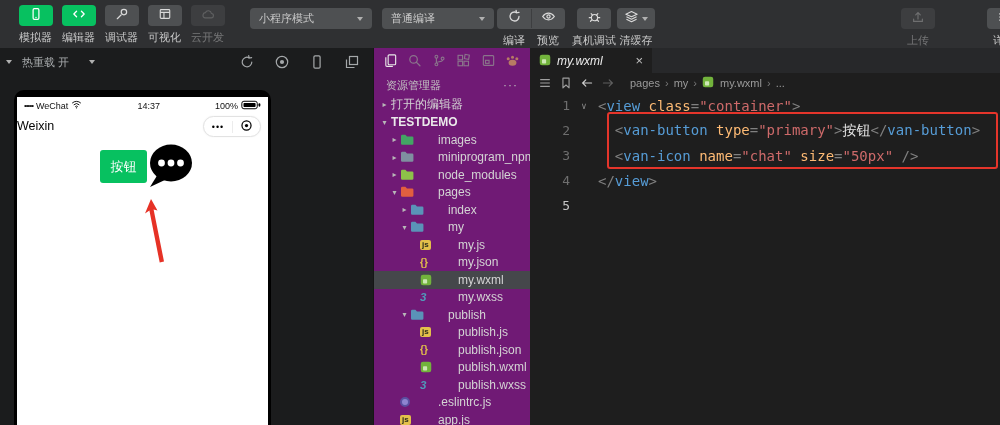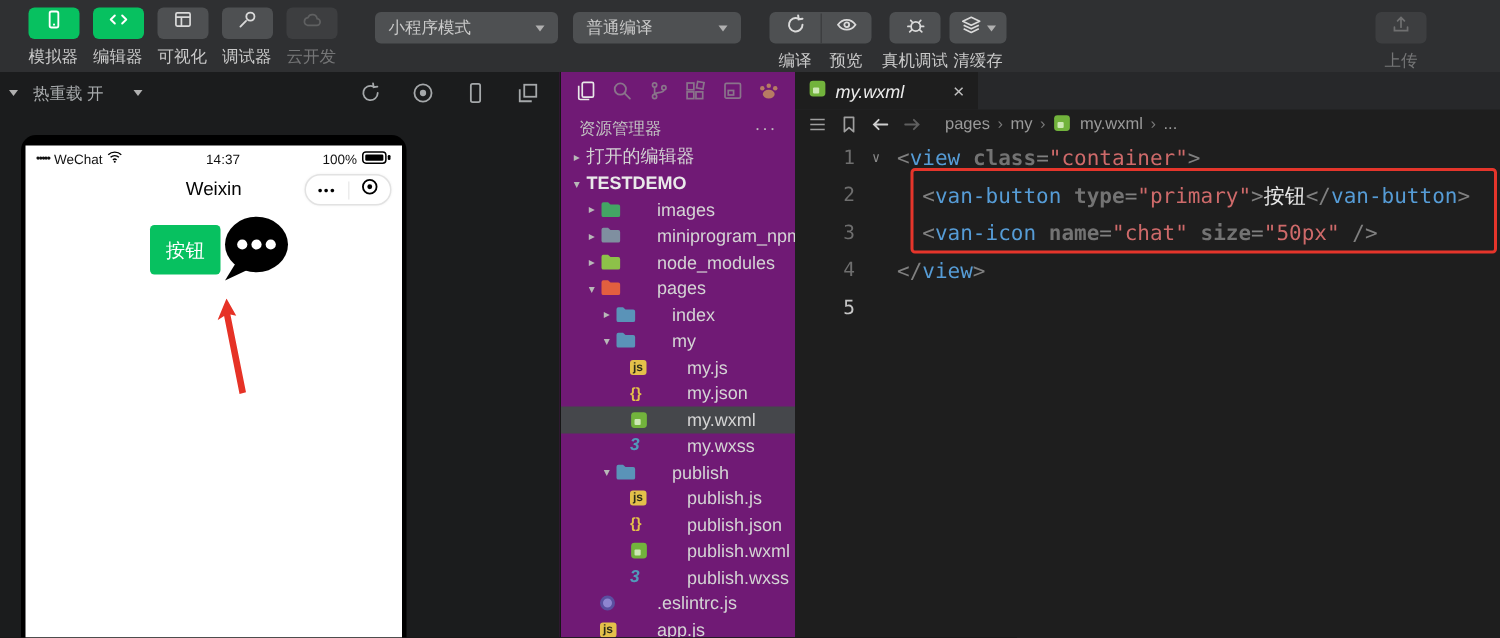--- a/index.html
+++ b/index.html
@@ -16,21 +16,21 @@
   .panel-btn.active .pill { background:#07c160; }
   .panel-btn .lbl { font-size:11px; color:#c9c9c9; margin-top:4px; white-space:nowrap; }
   .panel-btn.disabled { opacity:.45; }
   .dropdown { position:absolute; top:8px; height:21px; background:#4e5052; border-radius:4px;
               color:#c9c9c9; font-size:11px; display:flex; align-items:center; padding:0 9px; }
   .dropdown .dd-caret { margin-left:auto; }
   .caret-down { width:0; height:0; border-left:3.5px solid transparent; border-right:3.5px solid transparent;
                 border-top:4px solid #b0b0b0; display:inline-block; }
   .dd-mode { left:250px; width:122px; }
   .dd-compile { left:382px; width:112px; }
-  .act { position:absolute; top:8px; display:flex; flex-direction:column; align-items:center;margin-left:16px; }
+  .act { position:absolute; top:8px; display:flex; flex-direction:column; align-items:center; }
   .act .pill { height:21px; border-radius:4px; background:#4e5052; display:flex; align-items:center; justify-content:center; }
   .act .lbl { font-size:11px; color:#c9c9c9; margin-top:4px; white-space:nowrap; }
   .act.disabled { opacity:.45; }
   .act-group { left:497px; }
   .act-group .pill { width:68px; }
   .act-group .cell { width:34px; display:flex; justify-content:center; align-items:center; }
   .act-group .cell + .cell { border-left:1px solid #3d3e40; }
   .act-group .lbls { display:flex; width:68px; }
   .act-group .lbls .lbl { width:34px; text-align:center; margin-top:4px; }
   .act-device { left:570px; width:48px; } .act-device .pill { width:34px; }
@@ -47,21 +47,21 @@
   .sim-icons { position:absolute; right:13px; top:0; height:28px; display:flex; align-items:center; gap:19px; }
   .sim-icons .ic { width:16px; height:16px; display:flex; cursor:pointer; }
   .phone-frame { position:absolute; left:14px; top:42px; width:257px; height:336px;
                  background:#000; border-radius:10px 10px 0 0; }
   .phone-screen { position:absolute; left:3px; top:7px; width:251px; height:329px; background:#fff; overflow:hidden; }
   .statusbar { height:15px; display:flex; align-items:center; justify-content:space-between;
                padding:2px 7px 0 7px; font-size:9px; color:#111; }
   .sb-left, .sb-right { display:flex; align-items:center; gap:3px; }
   .sb-signal { letter-spacing:-1px; font-size:8px; }
   .navbar { position:relative; height:30px; }
-  .nav-title { text-align:center; font-size:12.5px; color:#050505; padding-top:7px; }
+  .nav-title { font-size:12.5px; color:#050505; padding-top:7px; }
   .capsule { position:absolute; right:7px; top:4px; width:58px; height:21px; background:#fff;
              border:1px solid #e2e2e2; border-radius:11px; display:flex; align-items:center; box-shadow:0 0 2px rgba(0,0,0,.06); }
   .capsule .dots { width:28px; text-align:center; font-size:9px; letter-spacing:1px; color:#000; }
   .capsule .cap-div { width:1px; height:12px; background:#ececec; }
   .capsule .tgt { flex:1; display:flex; justify-content:center; }
   .mini-btn { position:absolute; left:83px; top:53px; width:47px; height:33px; background:#07c160;
               border-radius:3px; color:#fff; font-size:13px; display:flex; align-items:center; justify-content:center; cursor:pointer; }
   .chat-icon { position:absolute; left:129px; top:45px; }
   .red-arrow { position:absolute; left:128px; top:102px; }
 
@@ -100,21 +100,21 @@
   .crumbbar .ic { width:14px; height:14px; display:flex; }
   .crumbs { display:flex; align-items:center; gap:5px; margin-left:8px; }
   .crumb { display:flex; align-items:center; gap:4px; cursor:pointer; }
   .crumb-sep { color:#7a7a7a; font-size:11px; }
   .code { position:relative; font-family:"DejaVu Sans Mono", monospace; font-size:14px; }
   .cline { display:flex; height:25px; align-items:center; }
   .ln { width:40px; flex:none; text-align:right; color:#6e6e6e; font-size:13px; }
   .cline.active .ln { color:#c5c5c5; }
   .gutter { width:28px; flex:none; text-align:center; color:#8a8a8a; font-size:9px; }
   .ctext { white-space:pre; }
-  .tok-p { color:#808080; } .tok-t { color:#569cd6; } .tok-a { color:#737373;font-weight:bold; }
+  .tok-p { color:#808080; } .tok-t { color:#569cd6; } .tok-a { color:#fdba74; }
   .tok-s { color:#ce6a6a; } .tok-x { color:#e8e8e8; } .tok-w { color:#d4d4d4; }
   .redbox { position:absolute; left:77px; top:64px; width:391px; height:57px;
             border:2px solid #e5352b; border-radius:3px; pointer-events:none; }
   .watermark { position:absolute; right:10px; bottom:4px; font-size:13px; color:#8f9396; }
 </style>
 </head>
 <body>
 
 <div class="app">
 
@@ -137,38 +137,38 @@
                 <g stroke="#fff" stroke-width="1.5" stroke-linecap="round" stroke-linejoin="round">
                   <path d="M5.2 4.9 2.1 8l3.1 3.1M10.8 4.9 13.9 8l-3.1 3.1"></path>
                 </g>
               </svg></span>
           </div>
           <div class="lbl">编辑器</div>
         </div>
         <div class="panel-btn">
           <div class="pill">
             <span class="ic"><svg width="14" height="14" viewBox="0 0 16 16" fill="none">
+                <g stroke="#dadada" stroke-width="1.4" stroke-linecap="round">
+                  <path d="M2.6 13.4 6.9 9.1"></path>
+                  <circle cx="10.2" cy="5.8" r="3.1"></circle>
+                </g>
+              </svg></span>
+          </div>
+          <div class="lbl">调试器</div>
+        </div>
+        <div class="panel-btn">
+          <div class="pill">
+            <span class="ic"><svg width="14" height="14" viewBox="0 0 16 16" fill="none">
                 <g stroke="#dadada" stroke-width="1.3">
                   <rect x="2.6" y="3" width="10.8" height="10" rx="1"></rect>
                   <path d="M2.6 6.2h10.8M6.8 6.2V13"></path>
                 </g>
               </svg></span>
           </div>
           <div class="lbl">可视化</div>
-        </div>
-        <div class="panel-btn">
-          <div class="pill">
-            <span class="ic"><svg width="14" height="14" viewBox="0 0 16 16" fill="none">
-                <g stroke="#dadada" stroke-width="1.4" stroke-linecap="round">
-                  <path d="M2.6 13.4 6.9 9.1"></path>
-                  <circle cx="10.2" cy="5.8" r="3.1"></circle>
-                </g>
-              </svg></span>
-          </div>
-          <div class="lbl">调试器</div>
         </div>
         <div class="panel-btn disabled">
           <div class="pill">
             <span class="ic"><svg width="14" height="14" viewBox="0 0 16 16" fill="none">
                 <path d="M4.5 12.4h7a2.5 2.5 0 0 0 .4-5A3.6 3.6 0 0 0 5 6.5a3 3 0 0 0-.5 5.9z" stroke="#9a9a9a" stroke-width="1.3"></path>
               </svg></span>
           </div>
           <div class="lbl">云开发</div>
         </div>
       </div>

